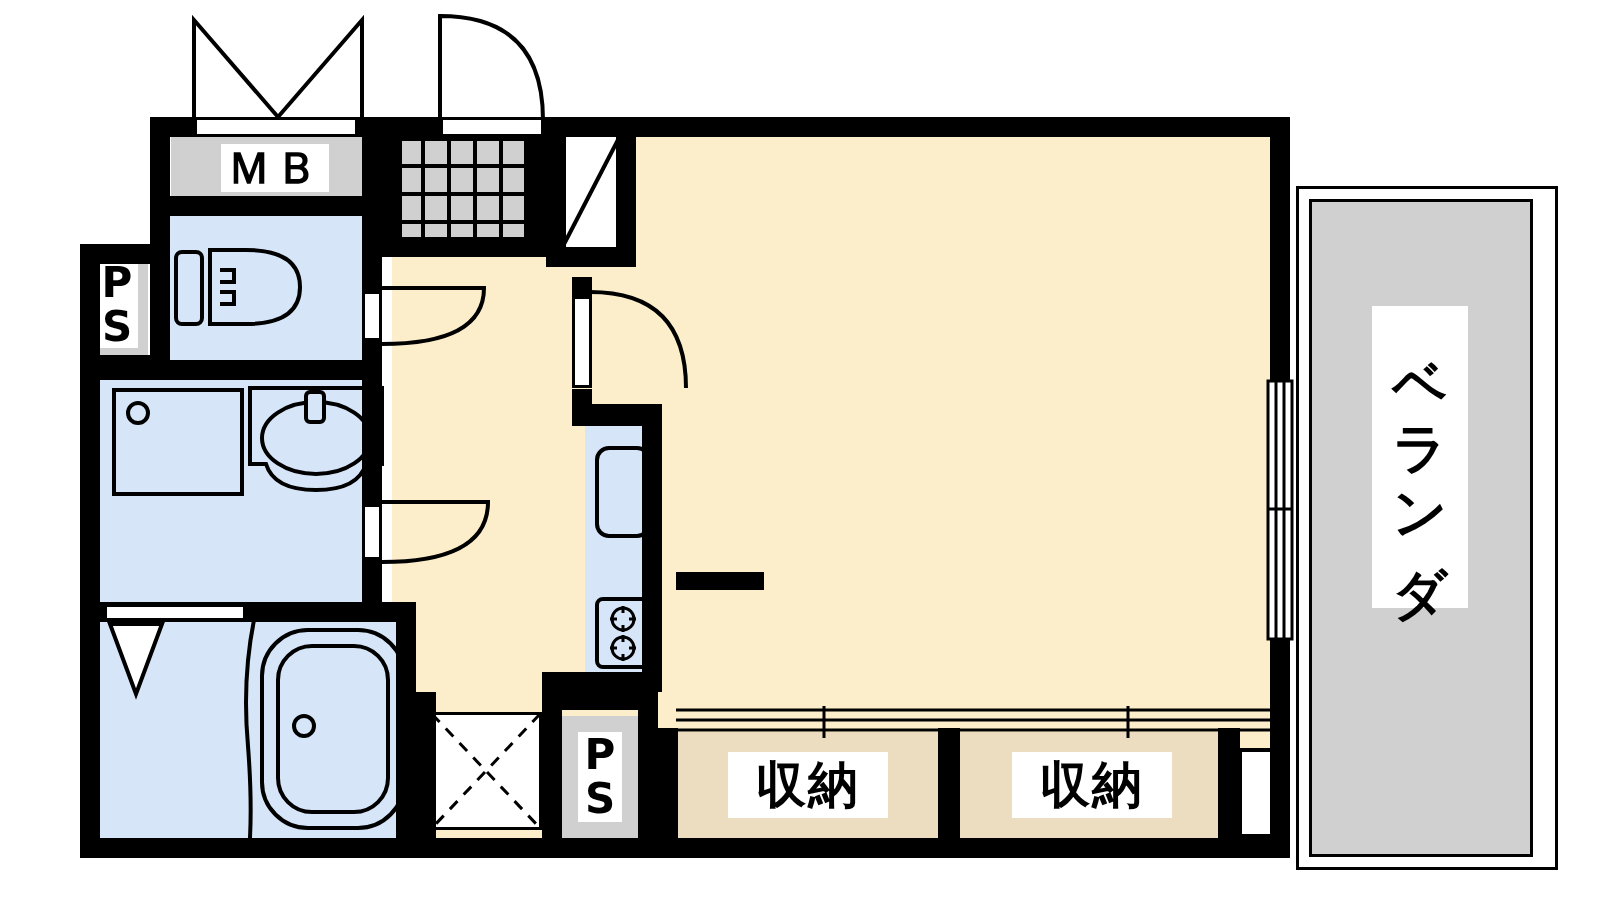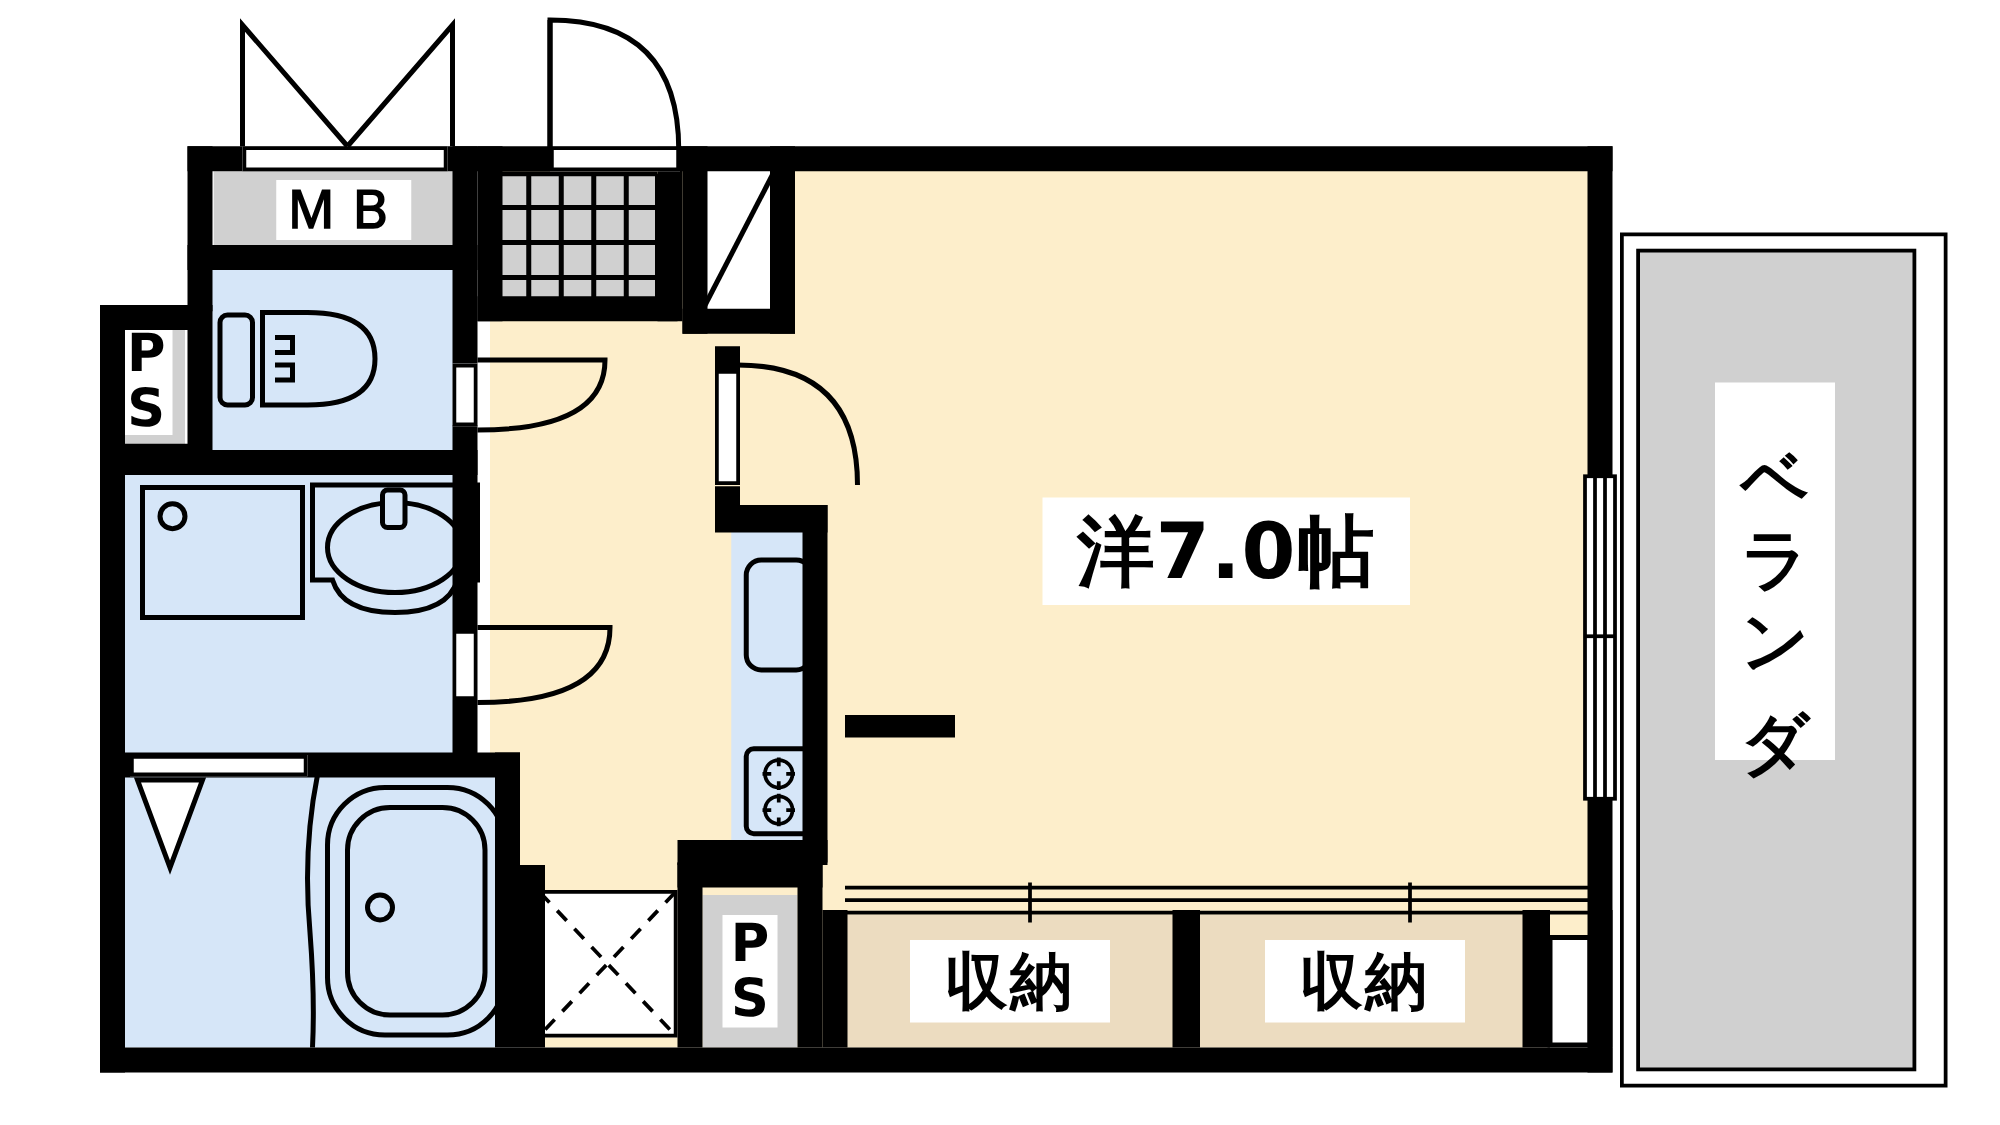--- a/index.html
+++ b/index.html
@@ -103,21 +103,20 @@
   <svg class="abs" style="left:676px;top:706px;width:612px;height:30px;">
     <line class="stroke-thin" x1="0" y1="4" x2="612" y2="4"></line>
     <line class="stroke-thin" x1="0" y1="14" x2="612" y2="14"></line>
     <line class="stroke-thin" x1="0" y1="24" x2="612" y2="24"></line>
     <line class="stroke-thin" x1="148" y1="0" x2="148" y2="32"></line>
     <line class="stroke-thin" x1="452" y1="0" x2="452" y2="32"></line>
   </svg>
 
   <div class="abs fl-white" style="left:1238px;top:748px;width:36px;height:90px;border:4px solid #000;"></div>
 
-  <div class="lbl lbl-room" style="left:834px;top:398px;width:294px;height:86px;">洋7.0帖</div>
 
   <svg class="abs" style="left:172px;top:240px;width:190px;height:110px;">
     <rect class="fixture" x="4" y="12" width="26" height="72" rx="6"></rect>
     <path class="fixture" d="M38,10 L74,10 Q128,10 128,47 Q128,84 74,84 L38,84 Z"></path>
     <line class="stroke" x1="38" y1="10" x2="38" y2="84"></line>
     <path class="stroke" d="M48,30 L62,30 L62,42 L48,42 M48,52 L62,52 L62,64 L48,64"></path>
   </svg>
 
   <svg class="abs" style="left:112px;top:388px;width:132px;height:108px;">
     <rect class="fixture" x="2" y="2" width="128" height="104"></rect>

